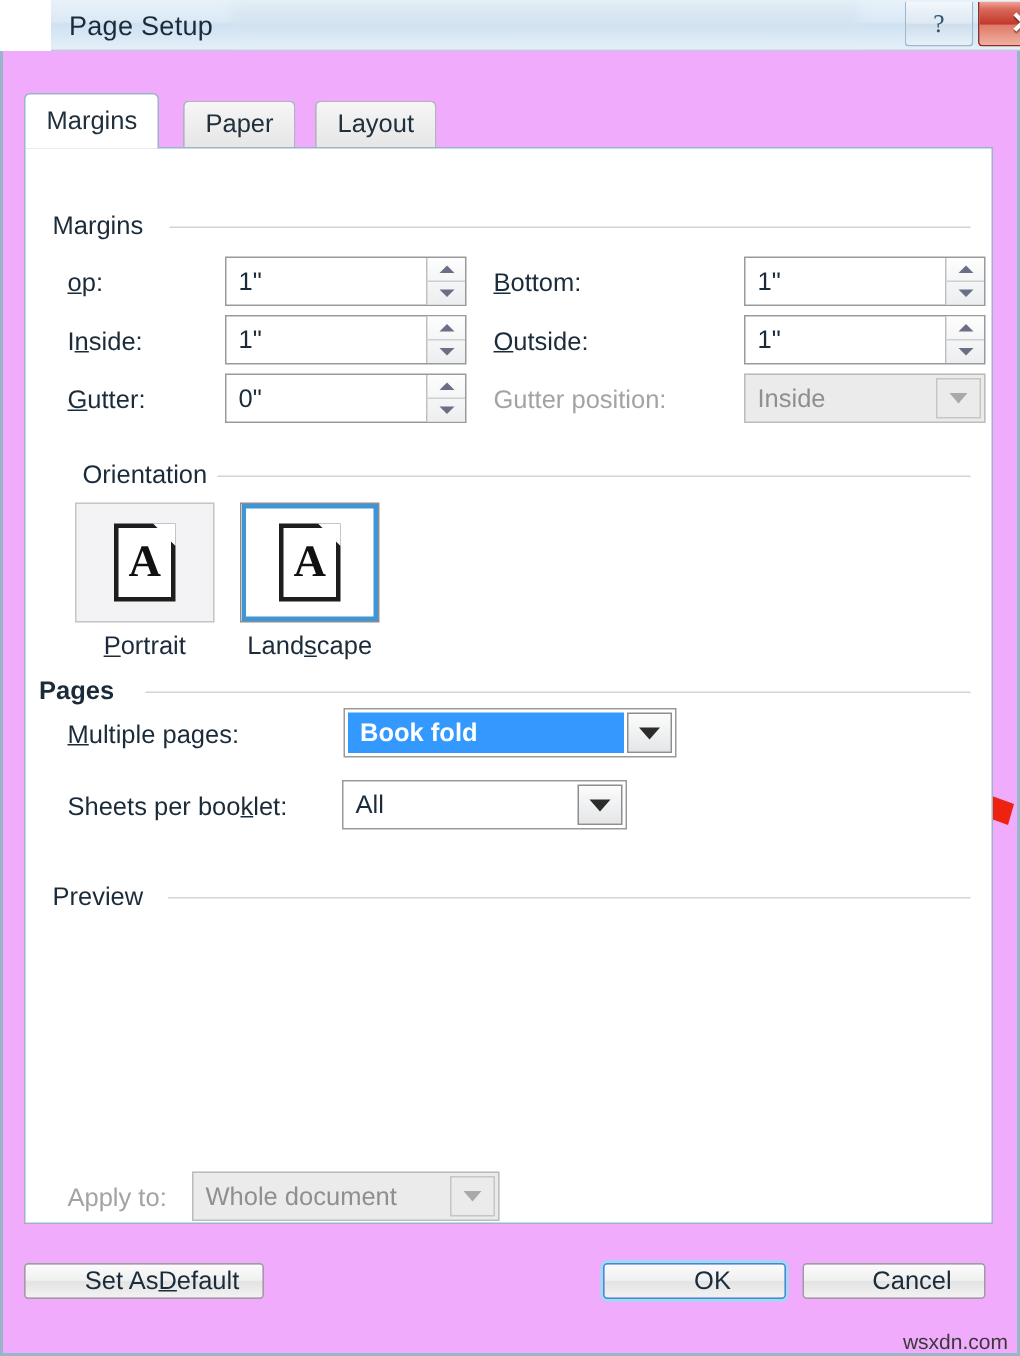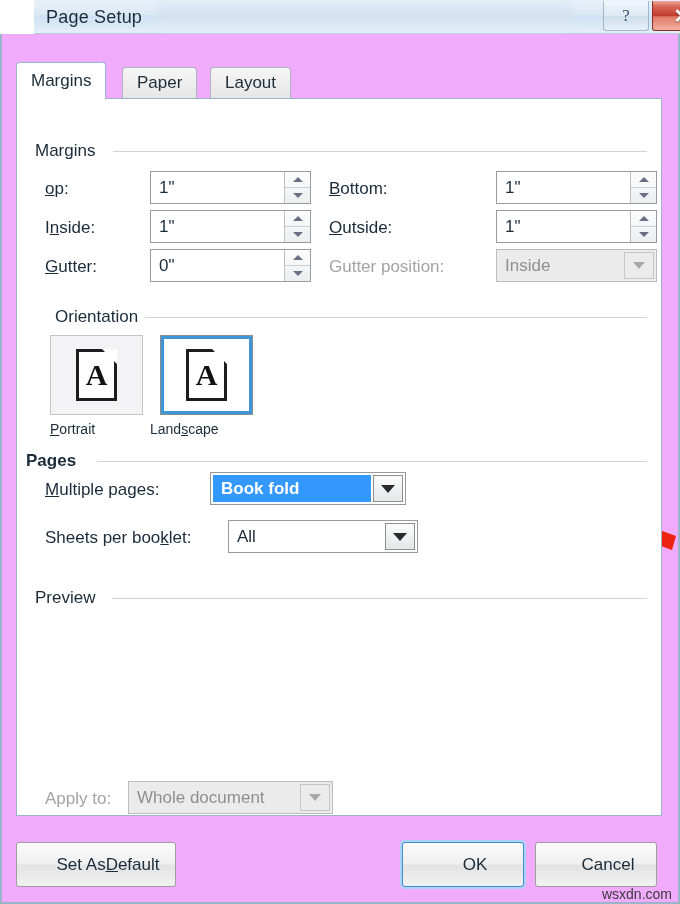--- a/index.html
+++ b/index.html
@@ -277,22 +277,23 @@
     transform: translateY(-50%);
     text-align: center;
     font-family: "Liberation Serif", serif;
     font-size: 30px;
     font-weight: bold;
     color: #111111;
     line-height: 1;
   }
   .orient-caption {
     position: absolute;
-    font-size: 14px;
-    color: #1b2b3a;
+    font-size: 17px;
+    color: #1b2b3a;
+    text-align: center;
     white-space: nowrap;
   }
 
   
   .preview-box {
     position: absolute;
     left: 66px; top: 582px;
     width: 247px; height: 165px;
     background: #ffffff;
     border: 2px solid #3c3c3c;
@@ -308,21 +309,21 @@
     height: 2px;
     background: #3a3a3a;
     margin-bottom: 4px;
   }
   .pv-line.short { width: 35%; }
   .pv-gap { height: 6px; }
 
   
   .btn {
     position: absolute;
-    height: 45px;
+    height: 24px;
     background: linear-gradient(180deg,#fbfbfb 0%, #f0f0f0 48%, #e3e3e3 52%, #f2f2f2 100%);
     border: 1px solid #9d9d9d;
     border-radius: 3px;
     display: flex; align-items: center; justify-content: center;
     font-size: 17px;
     color: #1b2b3a;
     padding-left: 24px;
   }
   .btn.focus {
     border-color: #3c8dd4;
@@ -460,21 +461,21 @@
         <div class="fold"></div>
         <div class="letter">A</div>
       </div>
     </div>
     <div class="orient-caption" style="left:133px; top:322px; width:113px;"><span>Land</span><span class="acc">s</span><span>cape</span></div>
 
     <div class="grp-label" style="left:9px; top:352px;font-weight:bold;">Pages</div>
     <div class="grp-rule" style="left:80px; top:362px; width:550px;"></div>
 
     <div class="flabel" style="left:28px; top:381px;"><span class="acc">M</span><span>ultiple pages:</span></div>
-    <div class="combo sel" style="left:193px; top:373px; width:196px;">
+    <div class="combo sel" style="left:212px; top:373px; width:222px;">
       <div class="val">Book fold</div>
       <div class="drop">
           <i class="tri"></i>
         </div>
     </div>
 
     <div class="flabel" style="left:28px; top:429px;"><span>Sheets per boo</span><span class="acc">k</span><span>let:</span></div>
     <div class="combo" style="left:211px; top:421px; width:190px;">
       <div class="val">All</div>
       <div class="drop">

